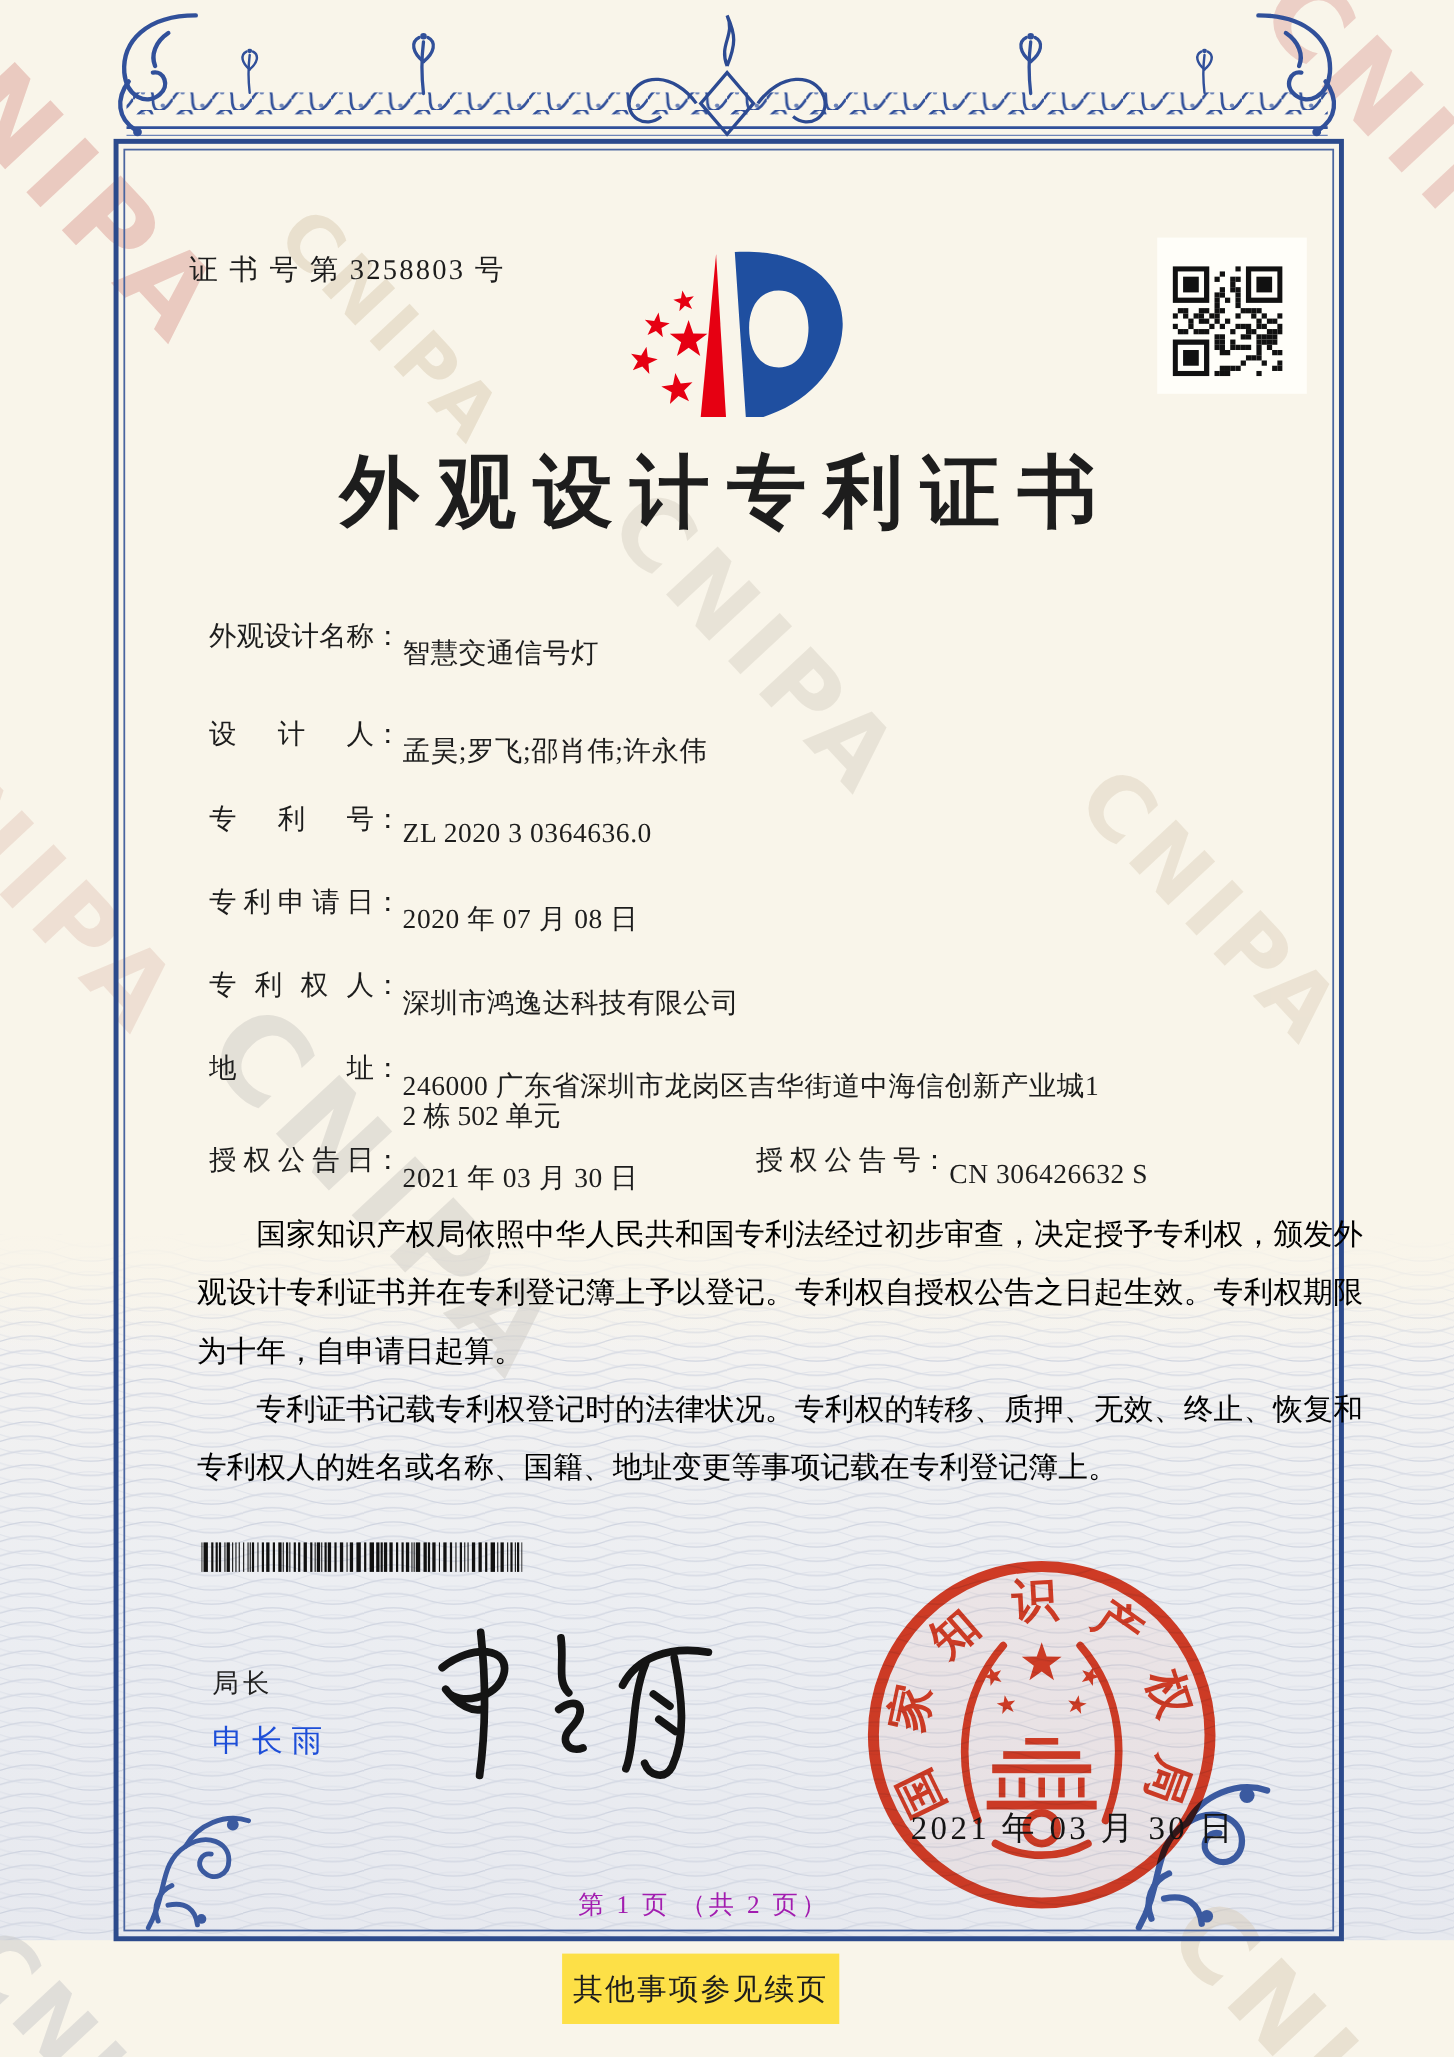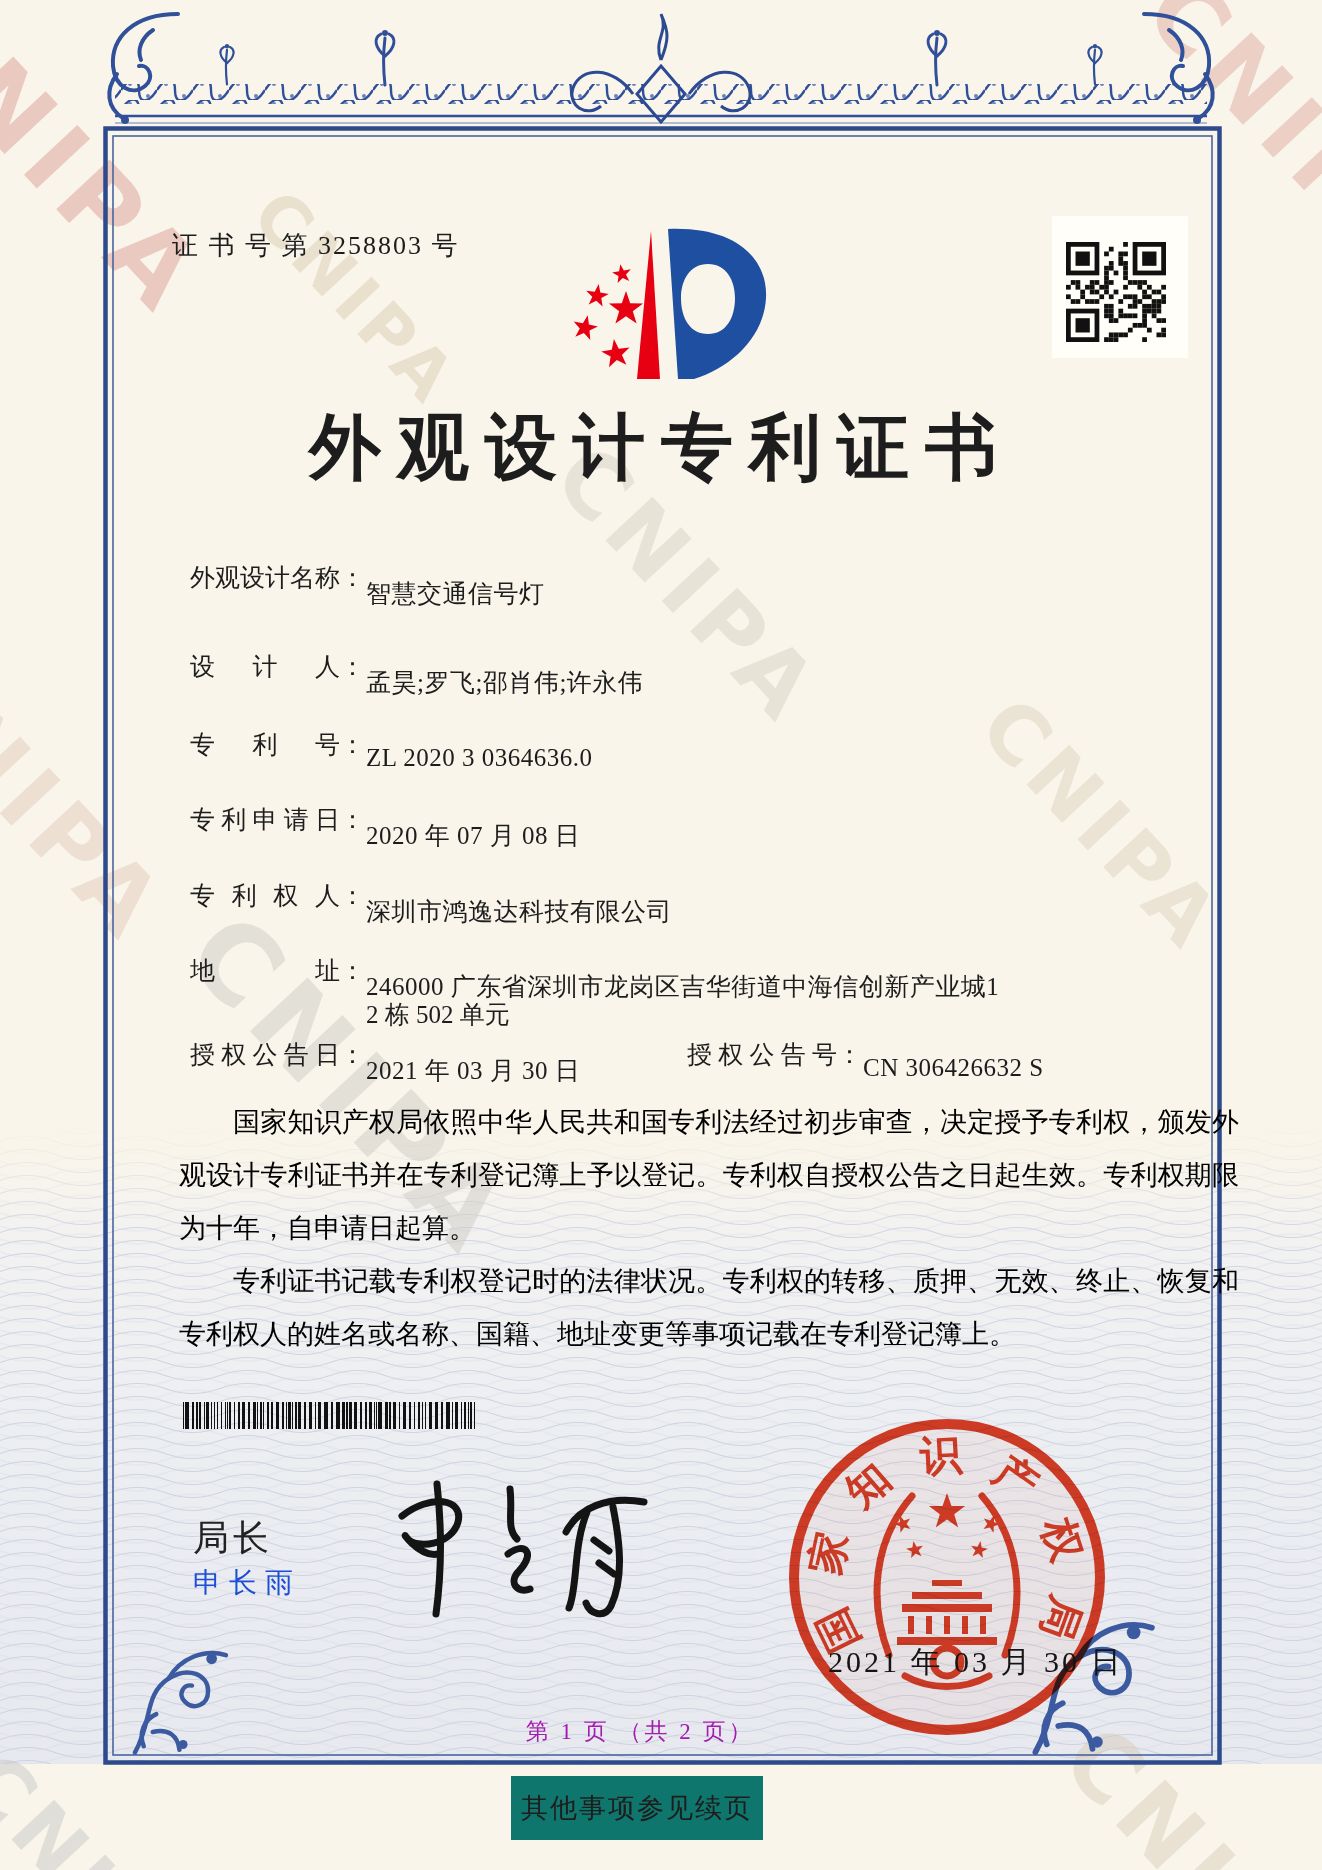--- a/index.html
+++ b/index.html
@@ -23,33 +23,33 @@
   .fvalue{letter-spacing:.5px;white-space:nowrap;margin-top:16px;}
   .frow2{left:687px;}
   .addr2{position:absolute;left:366px;top:998px;font-size:25px;z-index:4;}
   
   .bodytext{position:absolute;left:131px;top:1096px;width:1060px;font-size:27px;line-height:53px;
             text-align:justify;z-index:4;color:#000000;margin-left:48px;}
   .bodytext p{margin:0;text-indent:2em;}
   
   .barcode{position:absolute;left:183px;top:1402px;z-index:4;}
   
-  .sig-title{position:absolute;left:193px;top:1514px;font-size:36px;letter-spacing:4px;
+  .sig-title{position:absolute;left:193px;top:1514px;font-size:24px;letter-spacing:4px;
              font-family:"Liberation Sans","DejaVu Sans",sans-serif;color:#222;z-index:4;}
   .sig-name{position:absolute;left:193px;top:1564px;font-size:28px;letter-spacing:8px;
             font-family:"Liberation Sans","DejaVu Sans",sans-serif;color:#1d4ed8;z-index:4;}
   .sig-hand{position:absolute;left:380px;top:1455px;z-index:4;}
   
   .seal{position:absolute;left:780px;top:1410px;z-index:5;mix-blend-mode:multiply;opacity:.93;}
   .sealtxt{font-family:"Liberation Serif","DejaVu Serif",serif;font-weight:bold;font-size:42px;fill:#dd3016;}
   .seal-date{position:absolute;left:828px;top:1642px;font-size:30px;letter-spacing:3px;color:#141414;z-index:6;}
   
   .pageinfo{position:absolute;left:105px;top:1716px;width:1070px;text-align:center;font-size:23px;
             letter-spacing:3px;color:#a21caf;z-index:4;}
-  .notebox{position:absolute;left:511px;top:1776px;width:252px;height:64px;background:#0f766e;
+  .notebox{position:absolute;left:511px;top:1776px;width:252px;height:64px;background:#fde047;
            text-align:center;line-height:64px;font-size:27px;letter-spacing:2px;z-index:4;}
   .qrpatch{position:absolute;left:1052px;top:216px;width:136px;height:142px;background:#fffef9;z-index:3;}
   .qr{position:absolute;left:1066px;top:242px;z-index:4;}
   .logo{position:absolute;left:560px;top:212px;z-index:4;}
 </style>
 </head>
 <body>
 
 <div class="page">
 

